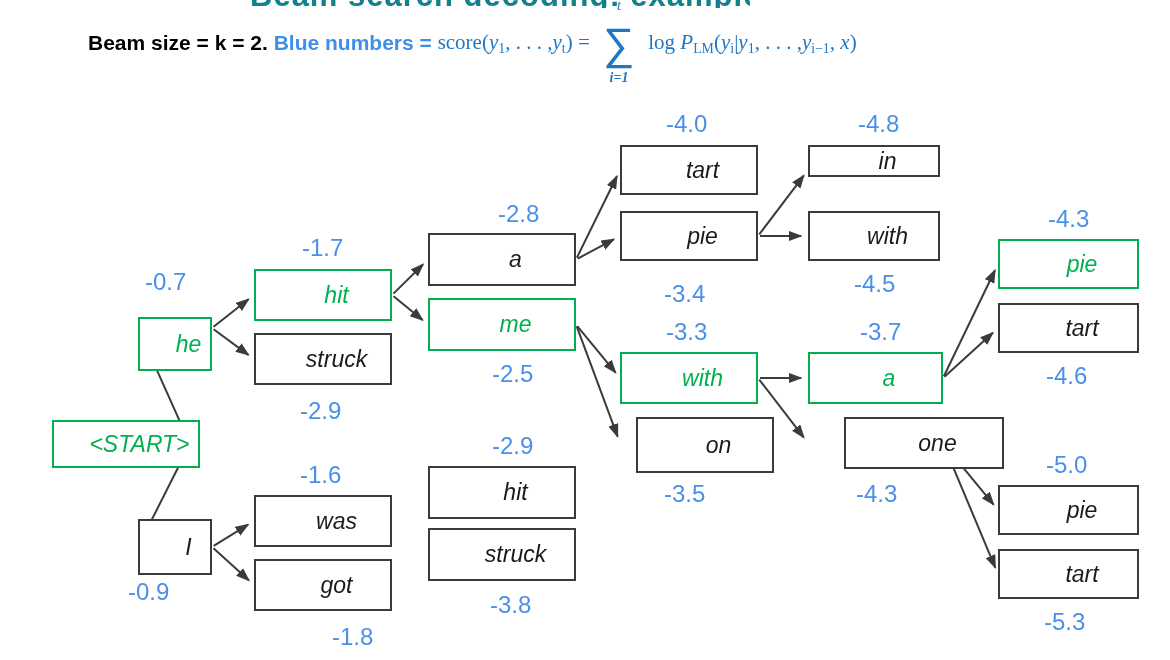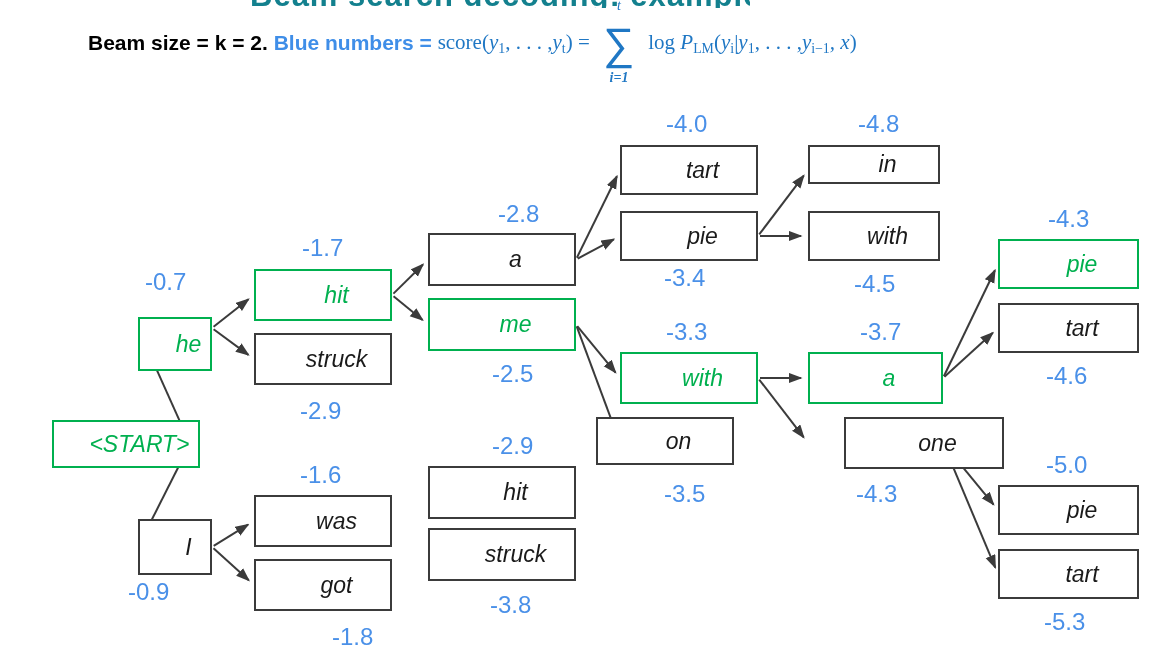--- a/index.html
+++ b/index.html
@@ -196,43 +196,43 @@
         <div class="node" style="left: 254px; top: 333px; width: 138px; height: 52px;">struck</div>
         <div class="node" style="left: 254px; top: 495px; width: 138px; height: 52px;">was</div>
         <div class="node" style="left: 254px; top: 559px; width: 138px; height: 52px;">got</div>
         <div class="node" style="left: 428px; top: 233px; width: 148px; height: 53px;">a</div>
         <div class="node green" style="left: 428px; top: 298px; width: 148px; height: 53px;">me</div>
         <div class="node" style="left: 428px; top: 466px; width: 148px; height: 53px;">hit</div>
         <div class="node" style="left: 428px; top: 528px; width: 148px; height: 53px;">struck</div>
         <div class="node" style="left: 620px; top: 145px; width: 138px; height: 50px;">tart</div>
         <div class="node" style="left: 620px; top: 211px; width: 138px; height: 50px;">pie</div>
         <div class="node green" style="left: 620px; top: 352px; width: 138px; height: 52px;">with</div>
-        <div class="node" style="left: 596px; top: 417px; width: 138px; height: 48px;">on</div>
-        <div class="node" style="left: 808px; top: 145px; width: 132px; height: 39px;">in</div>
+        <div class="node" style="left: 636px; top: 417px; width: 138px; height: 56px;">on</div>
+        <div class="node" style="left: 808px; top: 145px; width: 132px; height: 32px;">in</div>
         <div class="node" style="left: 808px; top: 211px; width: 132px; height: 50px;">with</div>
         <div class="node green" style="left: 808px; top: 352px; width: 135px; height: 52px;">a</div>
         <div class="node" style="left: 844px; top: 417px; width: 160px; height: 52px;">one</div>
         <div class="node green" style="left: 998px; top: 239px; width: 141px; height: 50px;">pie</div>
         <div class="node" style="left: 998px; top: 303px; width: 141px; height: 50px;">tart</div>
         <div class="node" style="left: 998px; top: 485px; width: 141px; height: 50px;">pie</div>
         <div class="node" style="left: 998px; top: 549px; width: 141px; height: 50px;">tart</div>
       </div>
     <div id="scores">
         <div class="score" style="left: 145px; top: 268px;">-0.7</div>
         <div class="score" style="left: 128px; top: 578px;">-0.9</div>
         <div class="score" style="left: 302px; top: 234px;">-1.7</div>
         <div class="score" style="left: 300px; top: 397px;">-2.9</div>
         <div class="score" style="left: 300px; top: 461px;">-1.6</div>
         <div class="score" style="left: 300px; top: 623px; margin-left: 32px;">-1.8</div>
         <div class="score" style="left: 498px; top: 200px;">-2.8</div>
         <div class="score" style="left: 492px; top: 360px;">-2.5</div>
         <div class="score" style="left: 492px; top: 432px;">-2.9</div>
         <div class="score" style="left: 490px; top: 591px;">-3.8</div>
         <div class="score" style="left: 666px; top: 110px;">-4.0</div>
-        <div class="score" style="left: 664px; top: 264px;">-3.4</div>
+        <div class="score" style="left: 664px; top: 280px;">-3.4</div>
         <div class="score" style="left: 666px; top: 318px;">-3.3</div>
         <div class="score" style="left: 664px; top: 480px;">-3.5</div>
         <div class="score" style="left: 858px; top: 110px;">-4.8</div>
         <div class="score" style="left: 854px; top: 270px;">-4.5</div>
         <div class="score" style="left: 860px; top: 318px;">-3.7</div>
         <div class="score" style="left: 856px; top: 480px;">-4.3</div>
         <div class="score" style="left: 1048px; top: 205px;">-4.3</div>
         <div class="score" style="left: 1046px; top: 362px;">-4.6</div>
         <div class="score" style="left: 1046px; top: 451px;">-5.0</div>
         <div class="score" style="left: 1044px; top: 608px;">-5.3</div>

